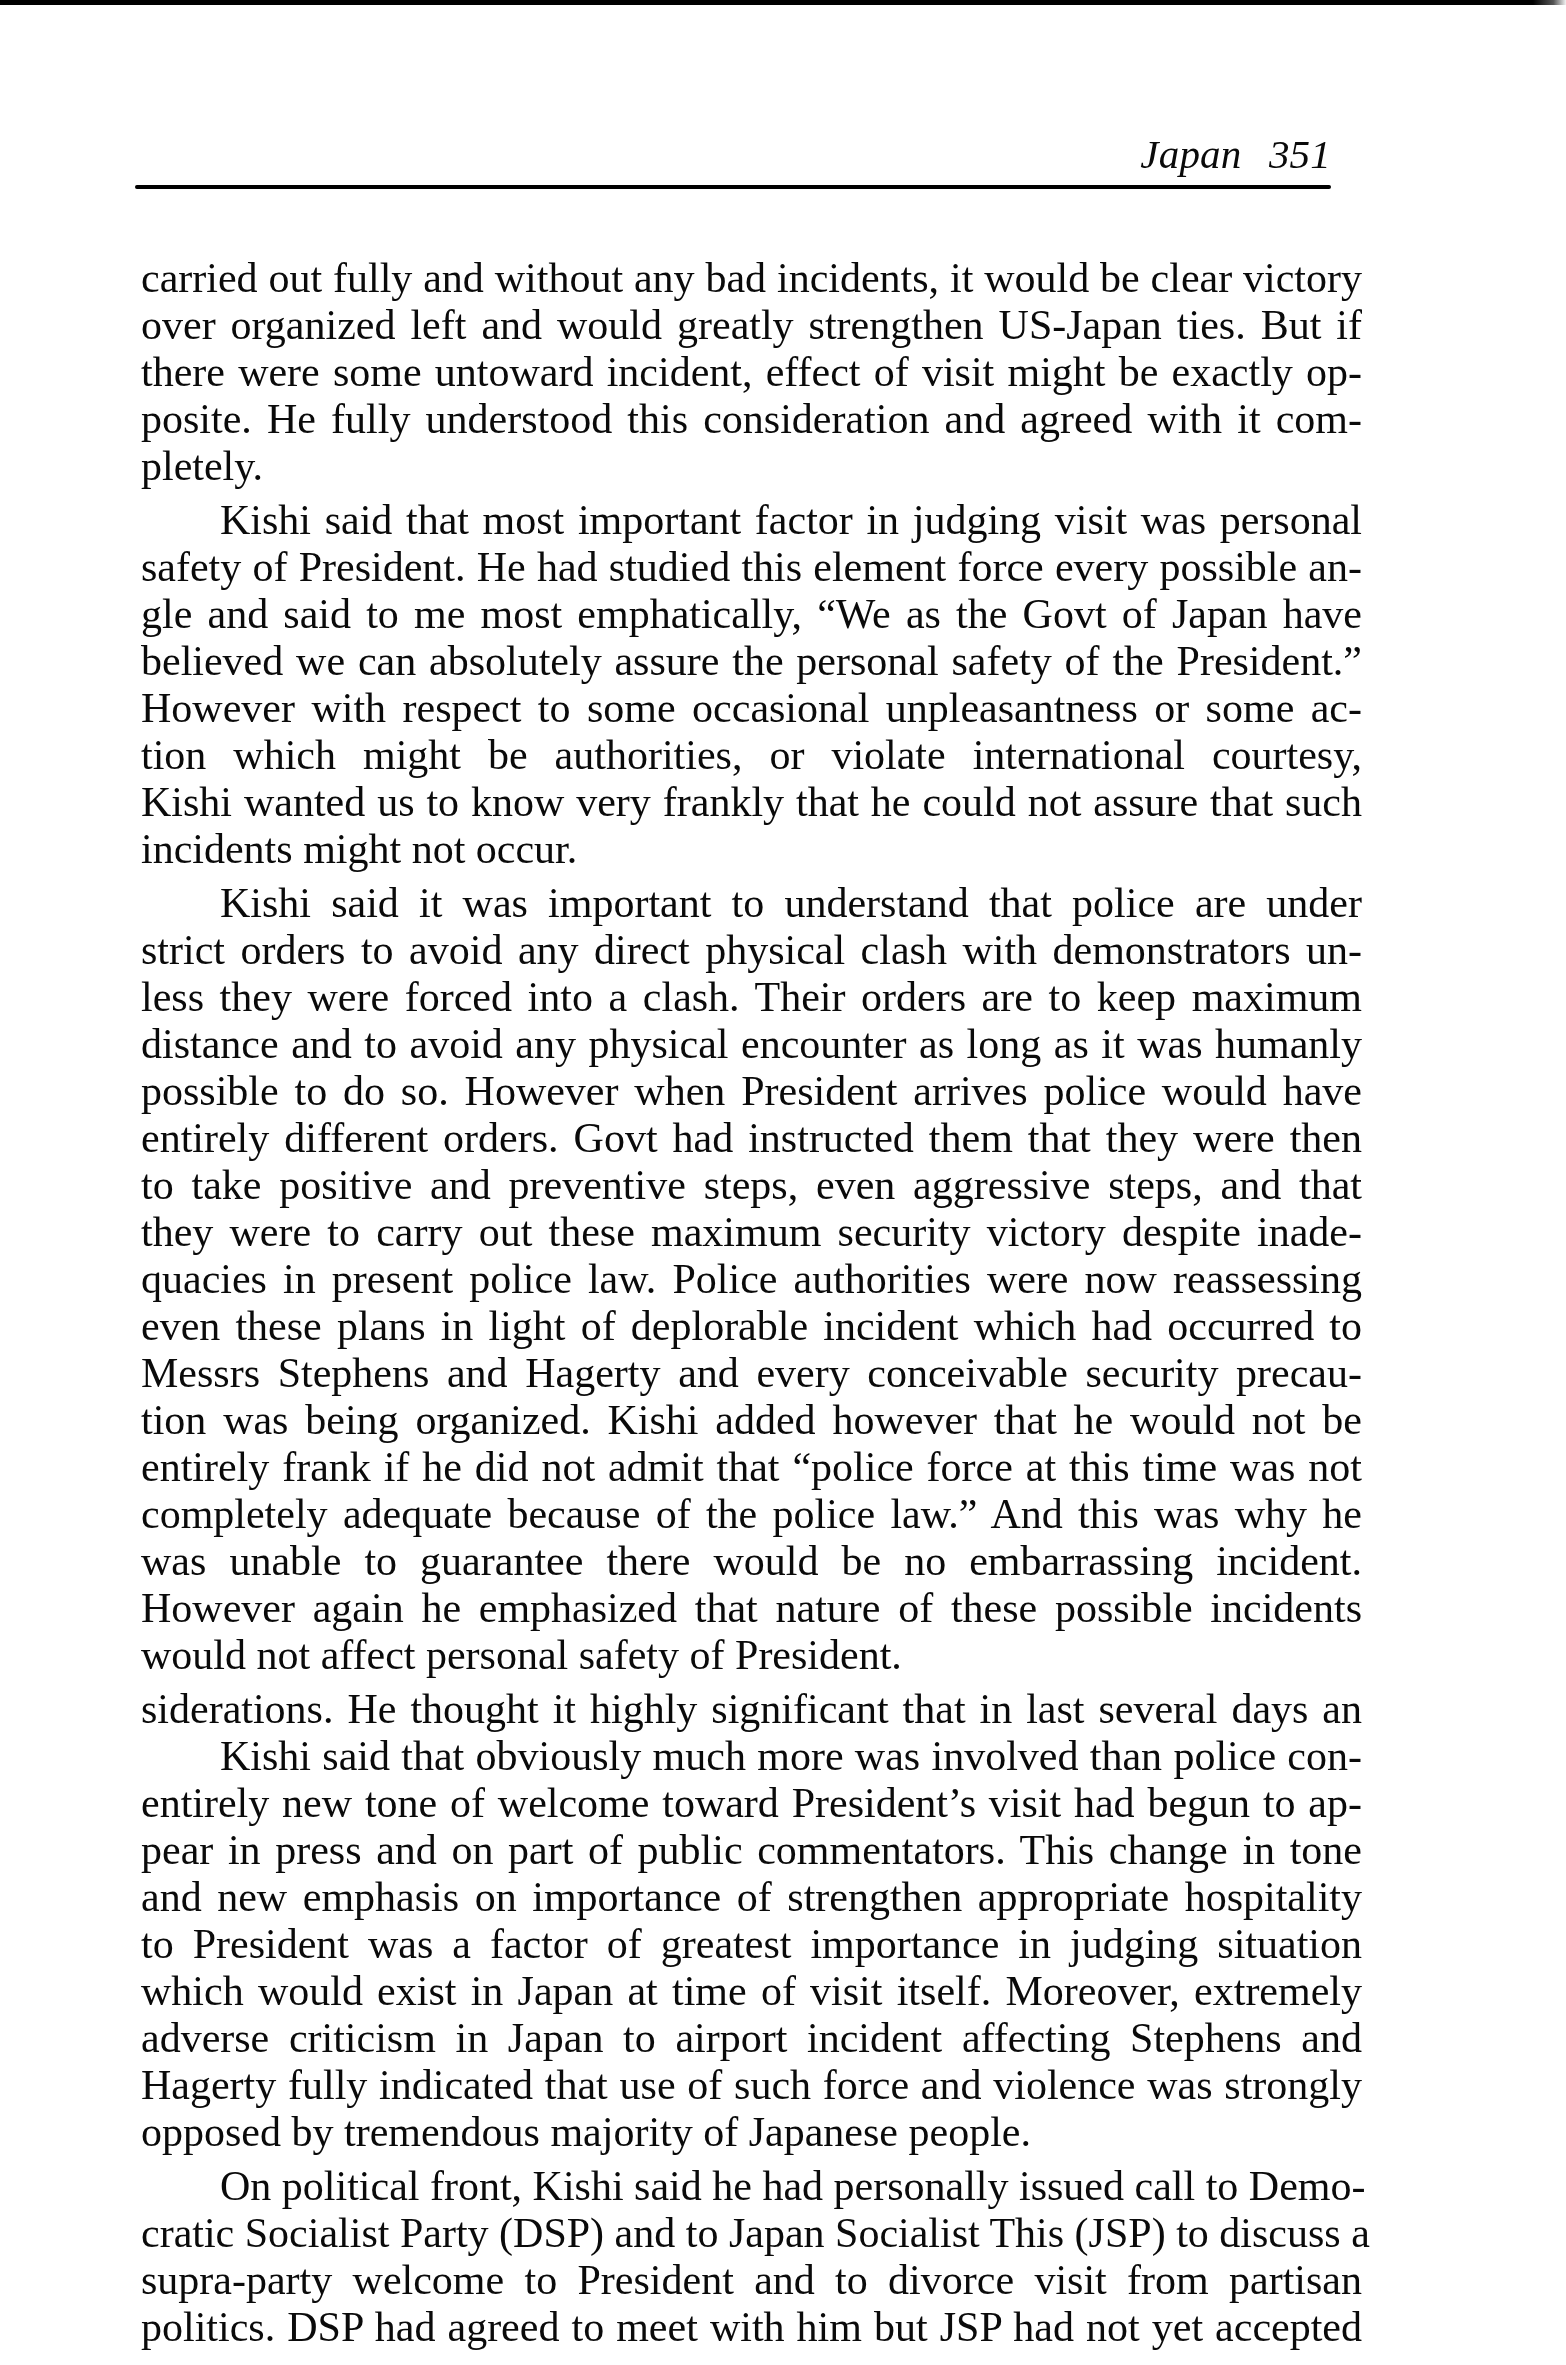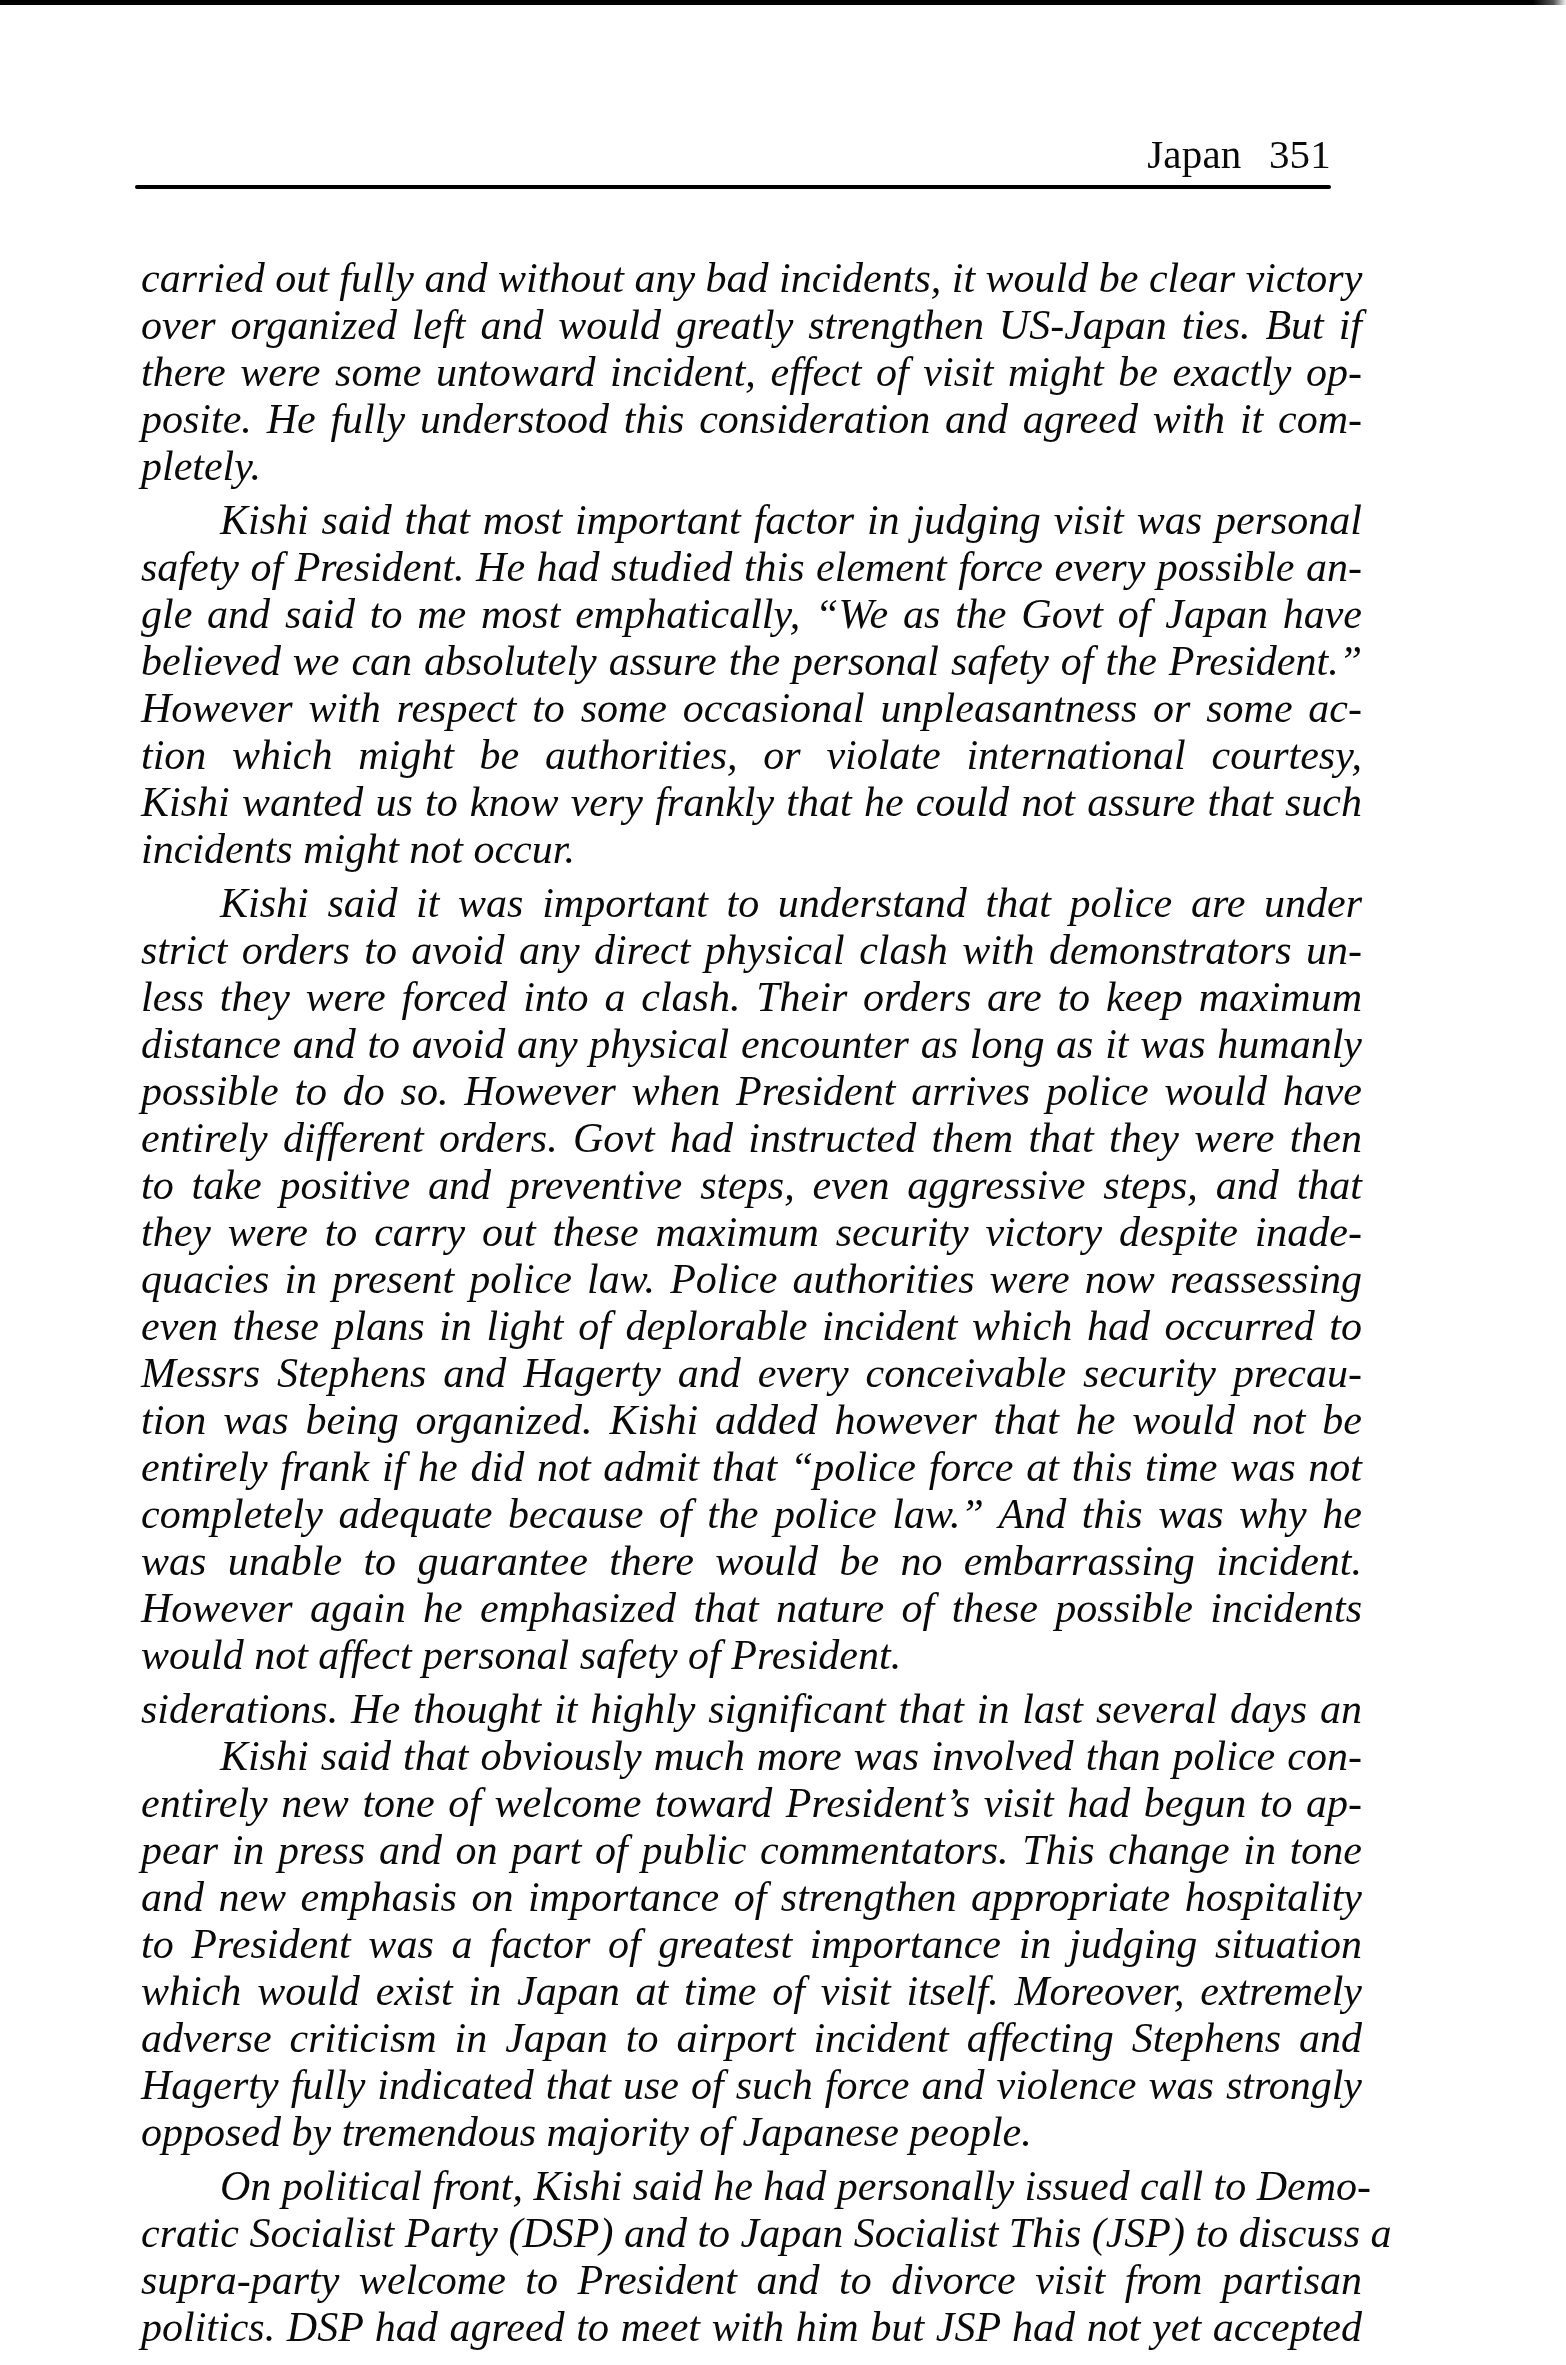--- a/index.html
+++ b/index.html
@@ -34,20 +34,21 @@
   .running-head {
     position: absolute;
     left: 135px;
     width: 1196px;
     top: 133px;
     height: 43px;
     text-align: right;
     font-size: 41px;
     line-height: 43px;
     letter-spacing: 0.2px;
+    font-style: italic;
   }
   .running-head .head-title {
     margin-right: 27.4px;
   }
   .head-rule {
     position: absolute;
     left: 135px;
     top: 185px;
     width: 1196px;
     height: 3.8px;
@@ -65,21 +66,20 @@
   .para {
     margin: 0 0 7px 0;
   }
   .line {
     display: block;
     height: 47px;
     white-space: nowrap;
     text-align: justify;
     text-align-last: justify;
     overflow: visible;
-    font-style: italic;
   }
   .line.last {
     text-align: right;
     text-align-last: left;
   }
   .line.first.indent {
     padding-left: 79px;
   }
 </style>
 </head>

